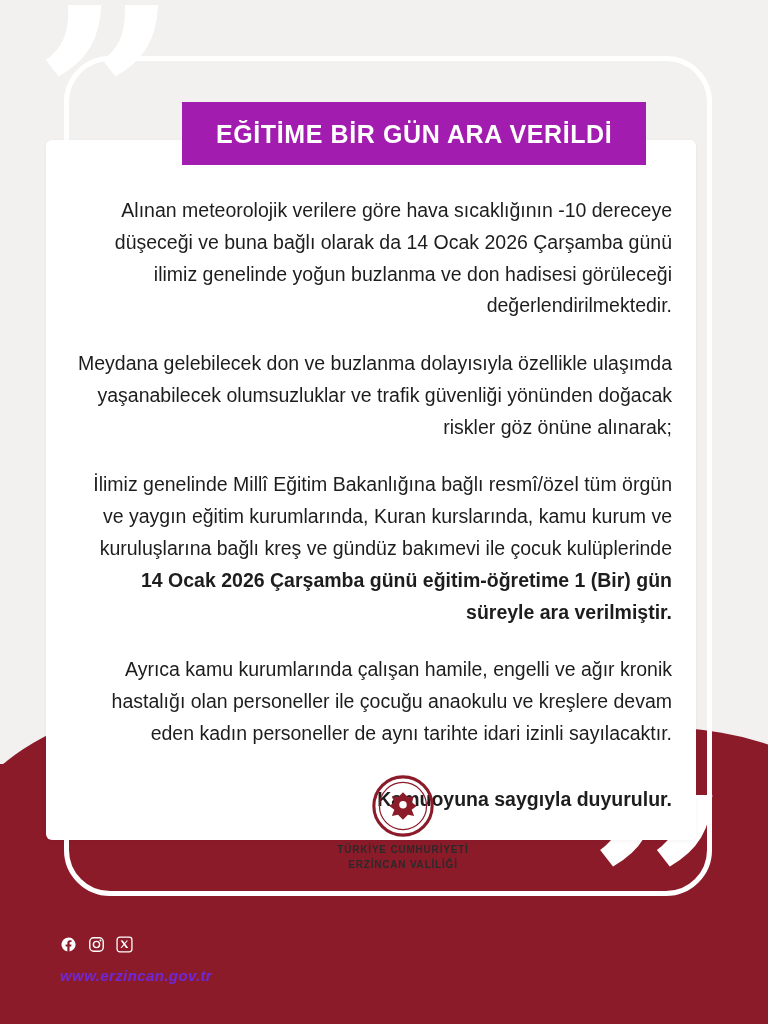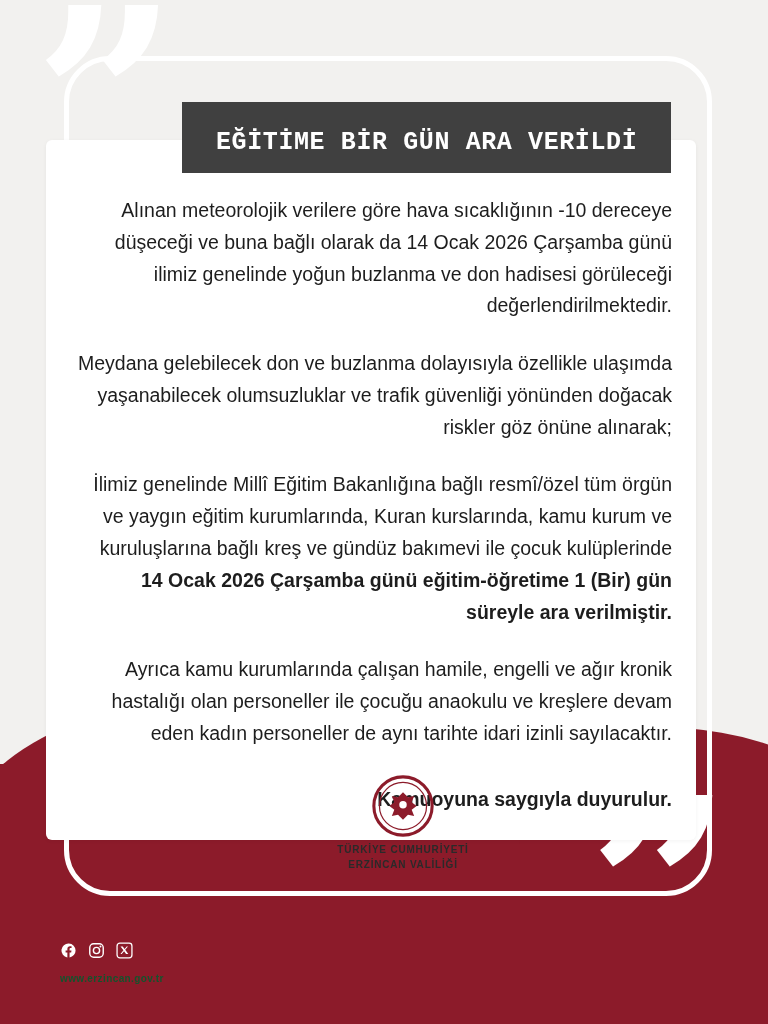--- a/index.html
+++ b/index.html
@@ -102,28 +102,28 @@
     z-index: 4;
     box-shadow: 0 1px 4px rgba(0,0,0,0.05);
   }
 
   
   .title-banner {
     position: absolute;
     left: 182px;
     top: 102px;
     z-index: 6;
-    background: #404040;
+    background: #a21caf;
     color: #ffffff;
-    padding: 26px 34px 16px 34px;
+    padding: 18px 34px 16px 34px;
     font-size: 25px;
     font-weight: 700;
     letter-spacing: 0.6px;
     white-space: nowrap;
-    font-family: Liberation Mono, monospace;
+    font-family: Liberation Sans, sans-serif;
   }
 
   
   .body-text {
     position: absolute;
     left: 76px;
     top: 195px;
     width: 596px;
     z-index: 7;
     text-align: right;
@@ -181,24 +181,25 @@
   .social-row {
     display: flex;
     align-items: center;
     gap: 11px;
     margin-bottom: 14px;
   }
   .social-row svg {
     display: block;
   }
   .website {
-    font-size: 10px;
+    font-size: 15px;
     font-weight: 700;
     letter-spacing: 0.4px;
-    color: #14532d;
+    color: #6d28d9;
+    font-style: italic;
   }
 </style>
 </head>
 <body>
 
 <div class="poster">
 
   <div class="bottom-wave"></div>
 
   <div class="frame"></div>

